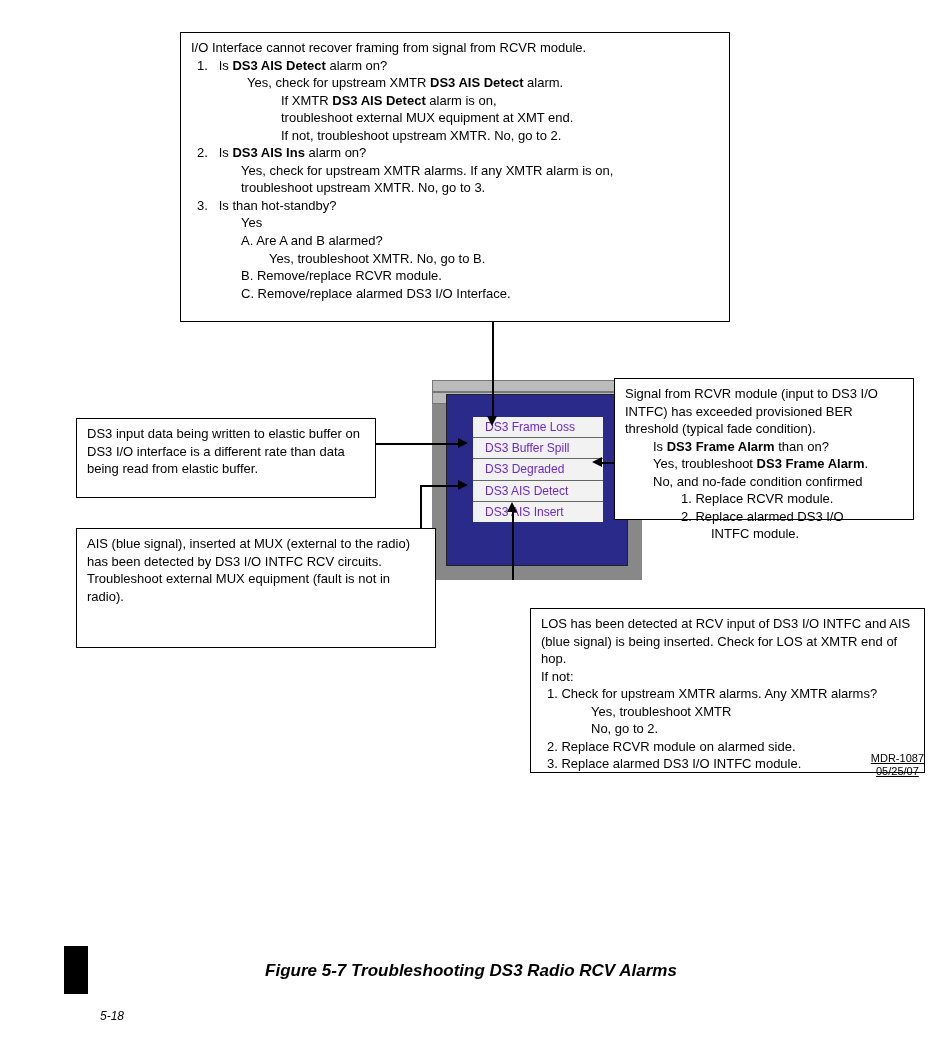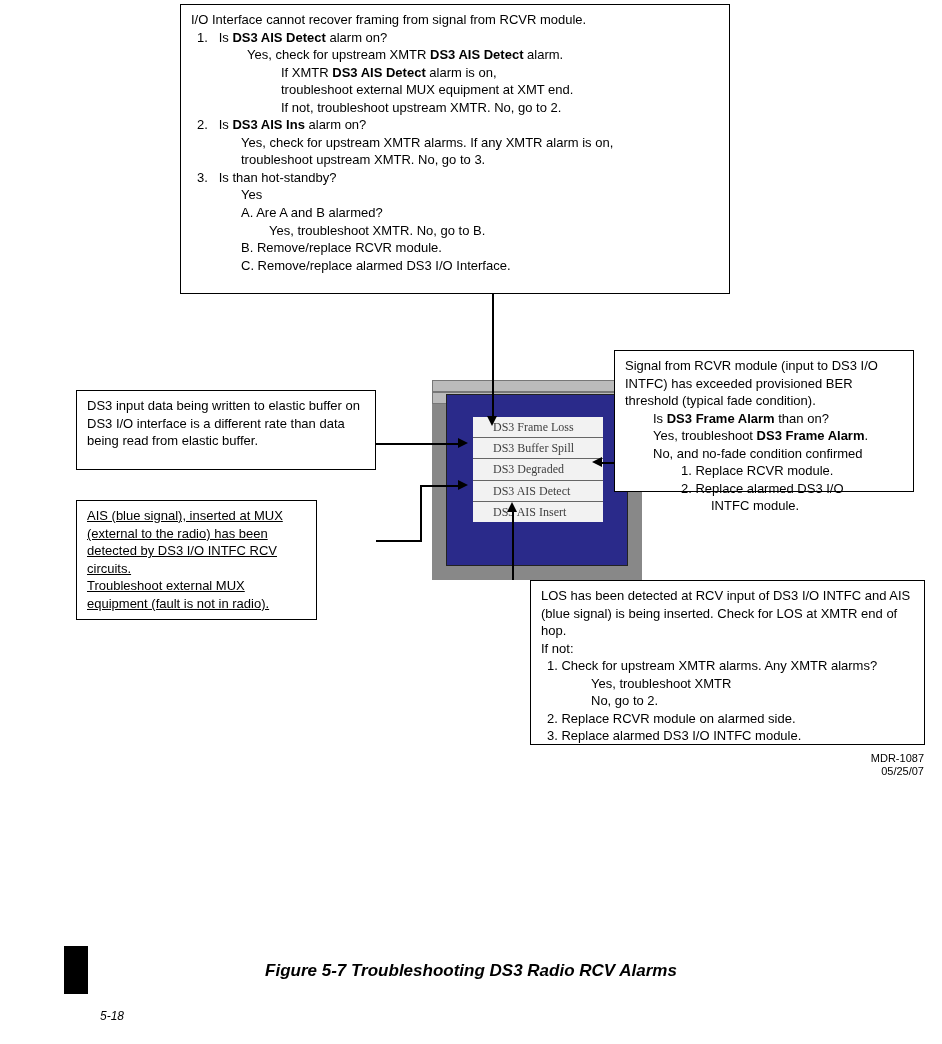--- a/index.html
+++ b/index.html
@@ -13,39 +13,39 @@
     position: relative;
     background: #fff;
     color: #000;
   }
   .box {
     position: absolute;
     border: 1px solid #000;
     background: #fff;
     padding: 6px 10px;
     box-sizing: border-box;
+    margin-top: 28px;
   }
   .top-box {
     left: 180px;
     top: 4px;
     width: 550px;
     height: 290px;
   }
   .left-box-1 {
     left: 76px;
     top: 390px;
     width: 300px;
     height: 80px;
   }
   .left-box-2 {
     left: 76px;
     top: 500px;
-    width: 241px;
+    width: 360px;
     height: 120px;
-    text-decoration: underline;
   }
   .right-box-1 {
     left: 614px;
     top: 350px;
     width: 300px;
     height: 142px;
   }
   .right-box-2 {
     left: 530px;
     top: 580px;
@@ -71,24 +71,24 @@
   }
   .center-list {
     position: absolute;
     left: 26px;
     top: 22px;
     width: 130px;
     background: #fff;
   }
   .list-row {
     border-bottom: 1px solid #666;
-    padding: 2px 20px;
-    font-family: Liberation Serif, serif;
+    padding: 2px 12px;
+    font-family: Liberation Sans, sans-serif;
     font-size: 12px;
-    color: #404040;
+    color: #6d28d9;
     background: #f2f2f2;
     position: relative;
   }
   .list-row:last-child { border-bottom: none; }
   .hbar {
     position: absolute;
     left: 432px;
     height: 12px;
     background: #bbb;
     border: 1px solid #777;
@@ -136,23 +136,24 @@
     left: 100px;
     top: 1008px;
     font-family: "Trebuchet MS", Arial, sans-serif;
     font-style: italic;
     font-size: 12px;
   }
   .ref {
     position: absolute;
     right: 18px;
     top: 752px;
-    text-align: right;
+    text-align: center;
     font-size: 11px;
     line-height: 1.2;
+    text-decoration: underline;
   }
   .sidebar-tab {
     position: absolute;
     left: 64px;
     top: 946px;
     width: 24px;
     height: 48px;
     background: #000;
   }
   b { font-weight: bold; }

